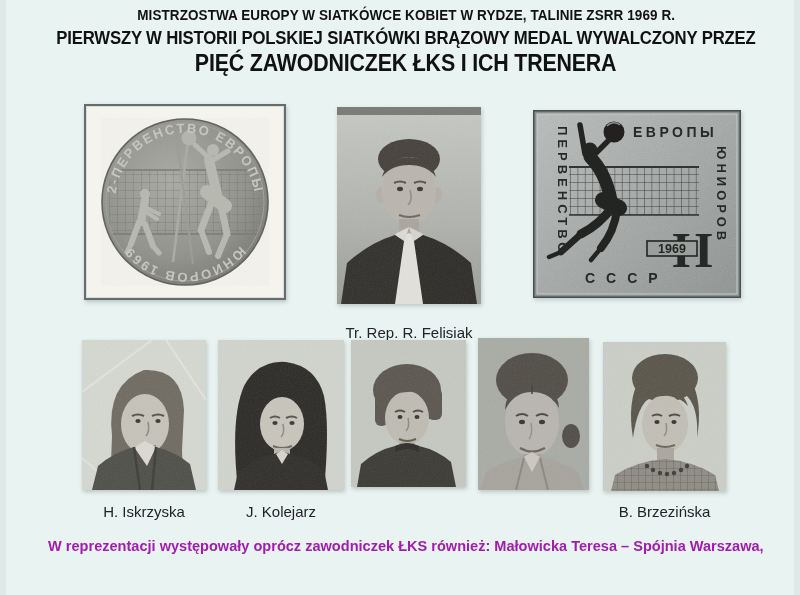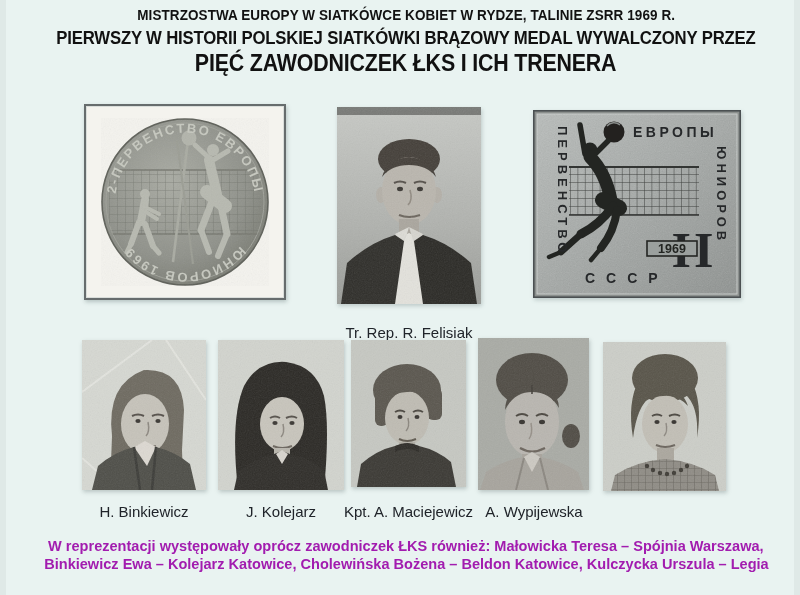--- a/index.html
+++ b/index.html
@@ -347,23 +347,21 @@
           <circle cx="57" cy="131" r="2.2"></circle>
         <circle cx="64" cy="132" r="2.2"></circle>
           <circle cx="71" cy="131" r="2.2"></circle>
           <circle cx="78" cy="128" r="2.2"></circle>
           <circle cx="84" cy="124" r="2.2"></circle>
       </g>
       <rect width="123" height="149" filter="url(#grain)" opacity="0.13"></rect>
     </svg>
   </div>
 
-  <div class="caption cap1">H. Binkiewicz</div>
+  <div class="caption cap1">H. Iskrzyska</div>
   <div class="caption cap2">J. Kolejarz</div>
-  <div class="caption cap3">Kpt. A. Maciejewicz</div>
-  <div class="caption cap4">A. Wypijewska</div>
+  <div class="caption cap5">B. Brzezińska</div>
 
   <footer class="footer">
     <div><span class="fline">W reprezentacji występowały oprócz zawodniczek ŁKS również: Małowicka Teresa – Spójnia Warszawa,</span></div>
-    <div><span class="fline">Binkiewicz Ewa – Kolejarz Katowice, Cholewińska Bożena – Beldon Katowice, Kulczycka Urszula – Legia</span></div>
   </footer>
 
 </div>
 
 </body></html>

